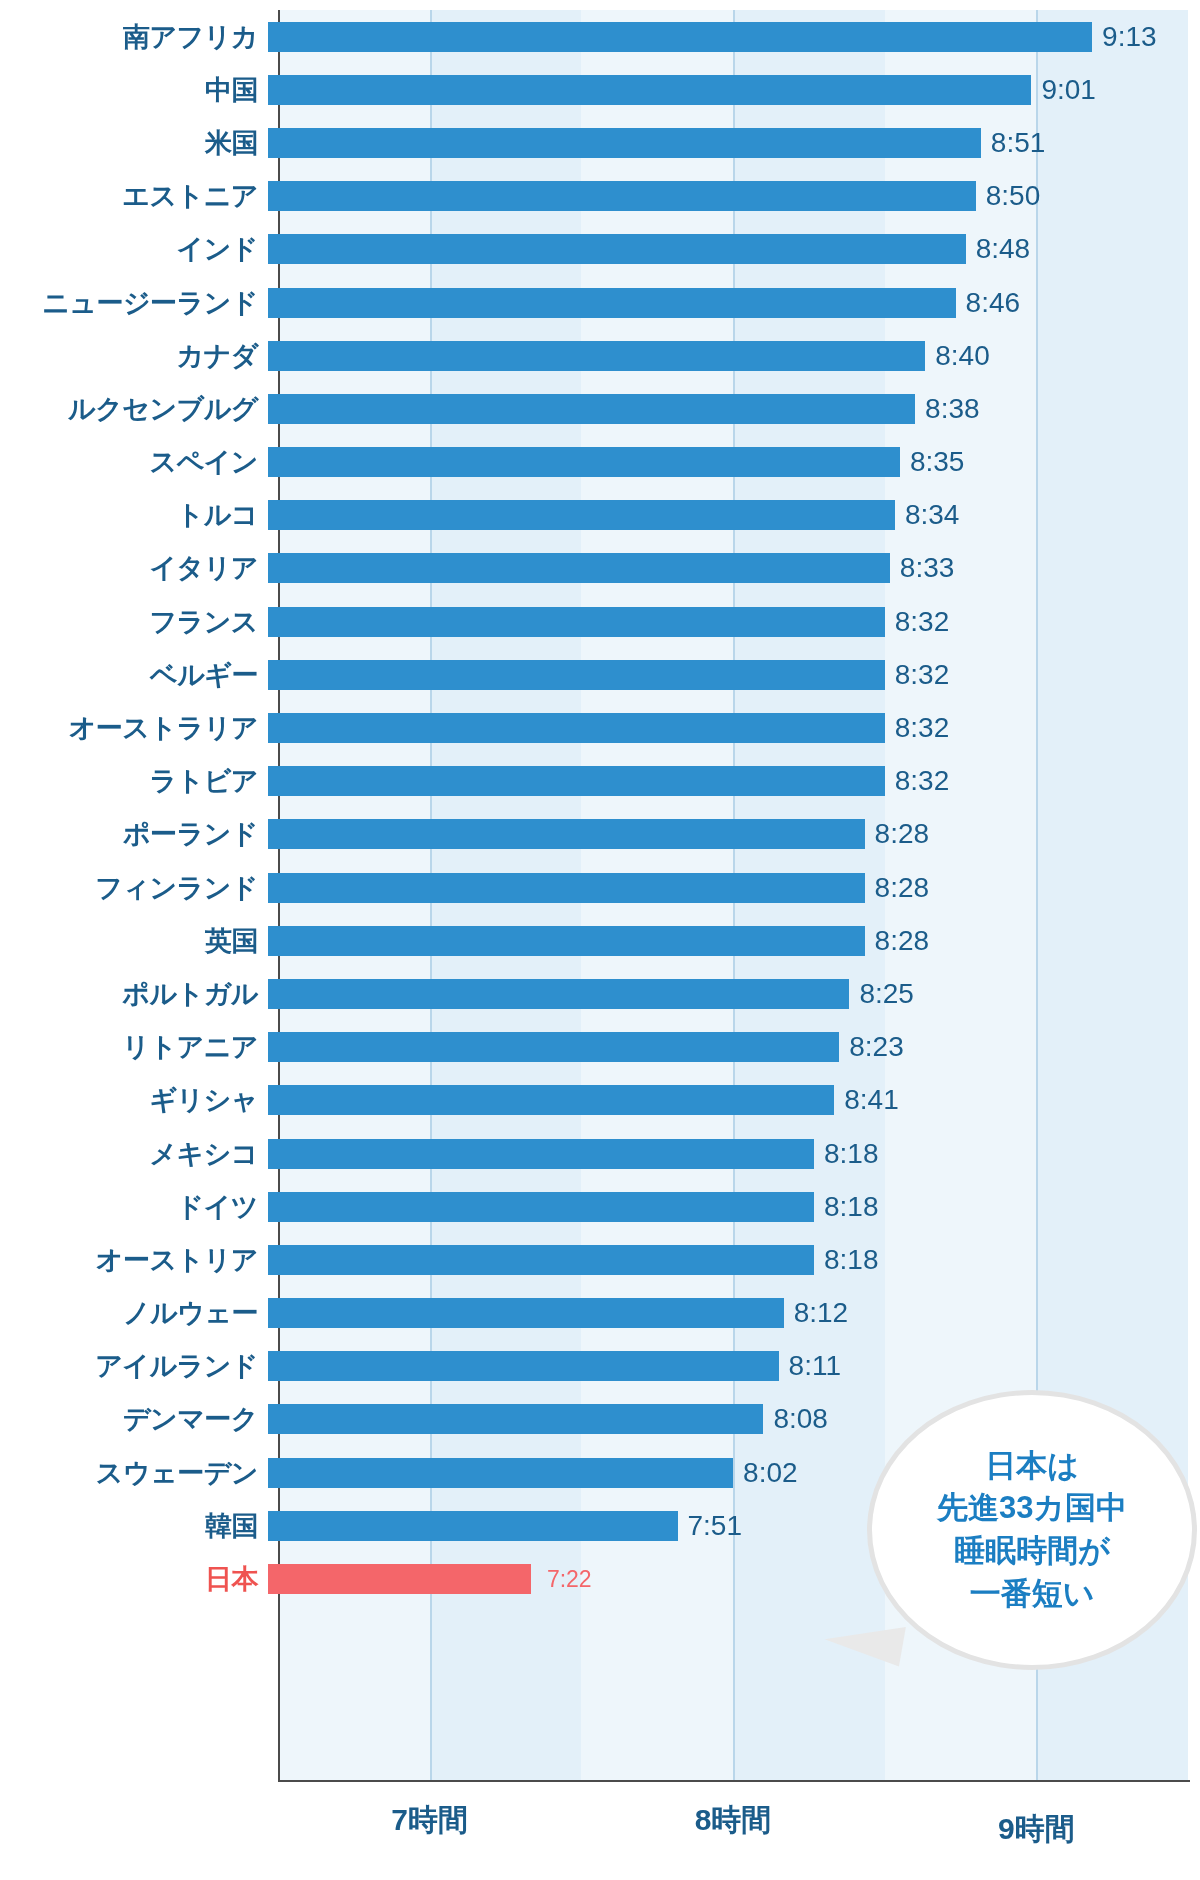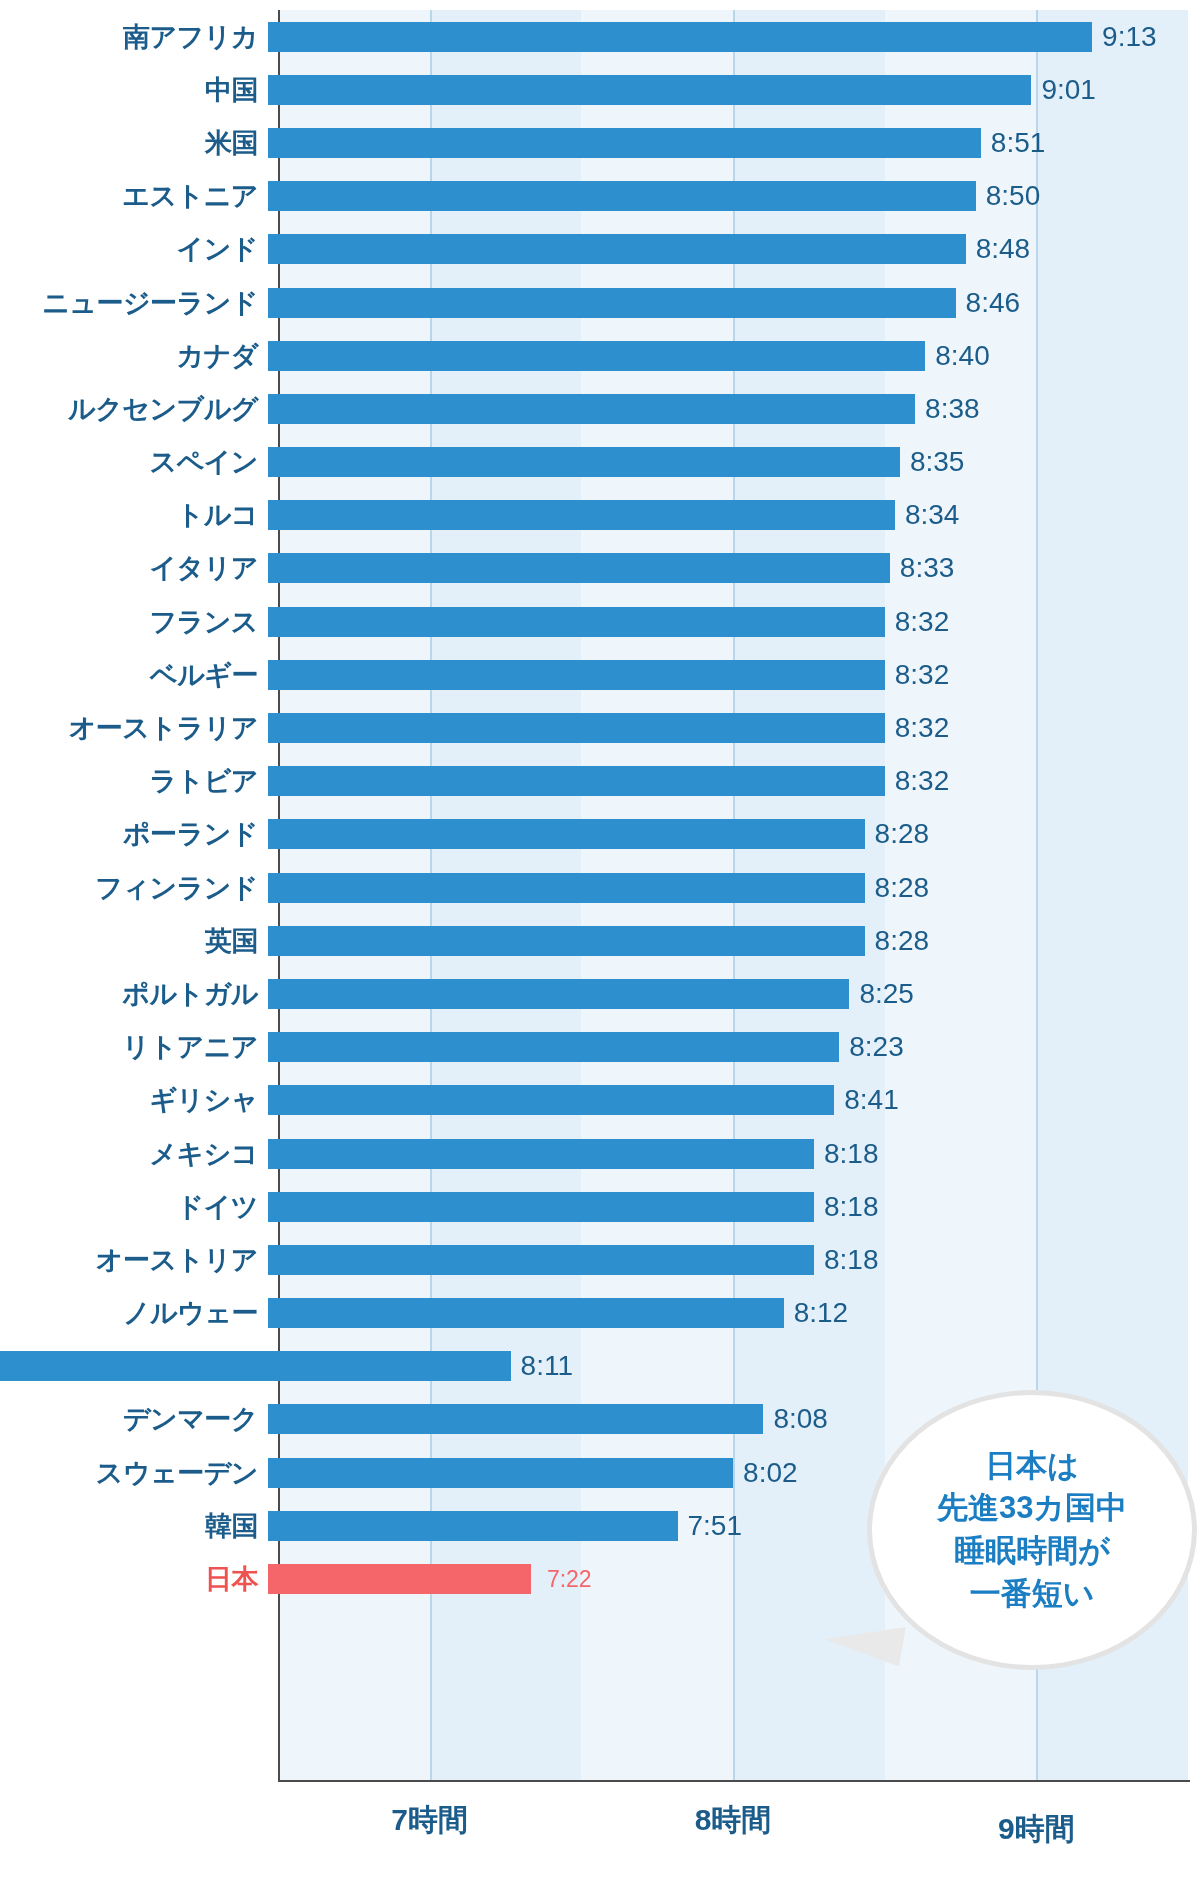--- a/index.html
+++ b/index.html
@@ -363,20 +363,21 @@
         </div>
       </div>
       <div class="row">
         <div class="row-label">ノルウェー</div>
         <div class="bar-wrap">
           <div class="bar" style="width: 515.667px;"></div>
           <div class="bar-value">8:12</div>
         </div>
       </div>
       <div class="row">
+        <div class="row-label">アイルランド</div>
         <div class="bar-wrap">
           <div class="bar" style="width: 510.601px;"></div>
           <div class="bar-value">8:11</div>
         </div>
       </div>
       <div class="row">
         <div class="row-label">デンマーク</div>
         <div class="bar-wrap">
           <div class="bar" style="width: 495.434px;"></div>
           <div class="bar-value">8:08</div>

